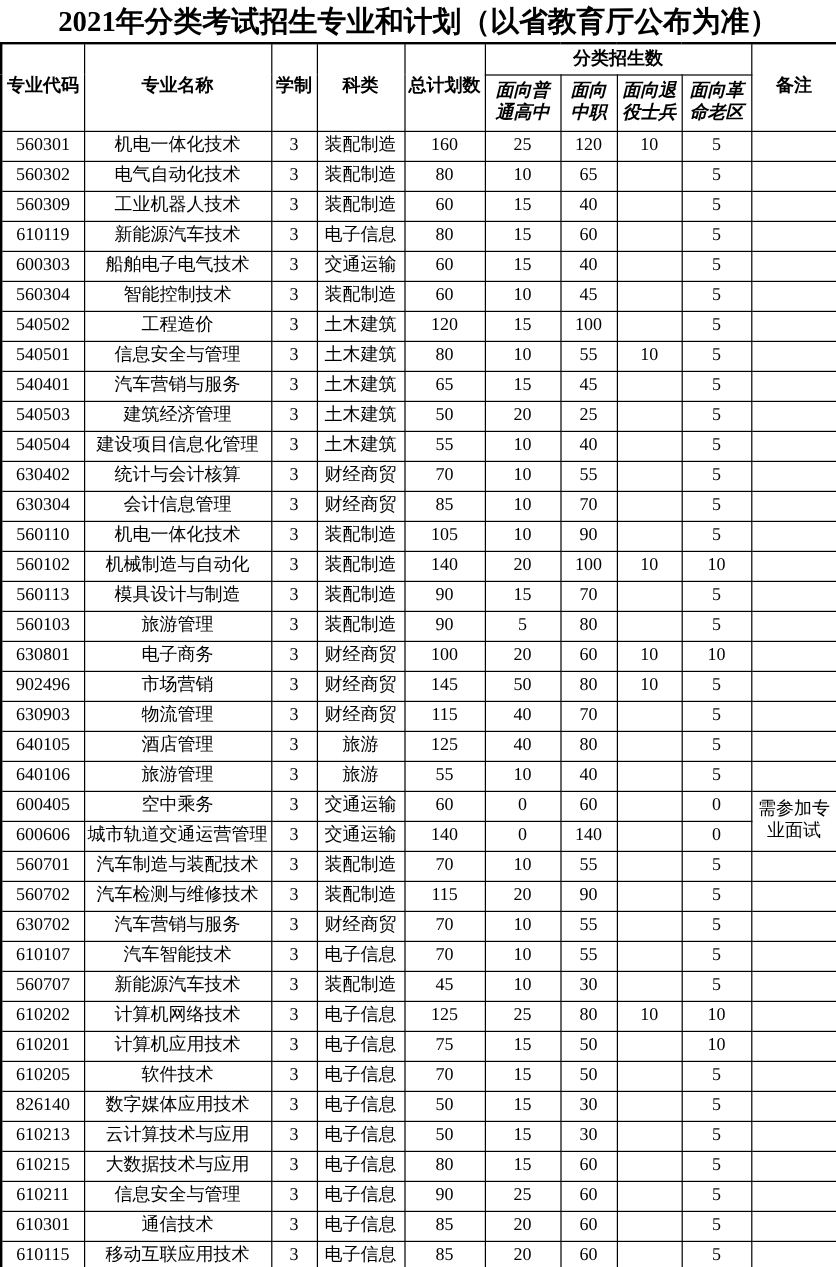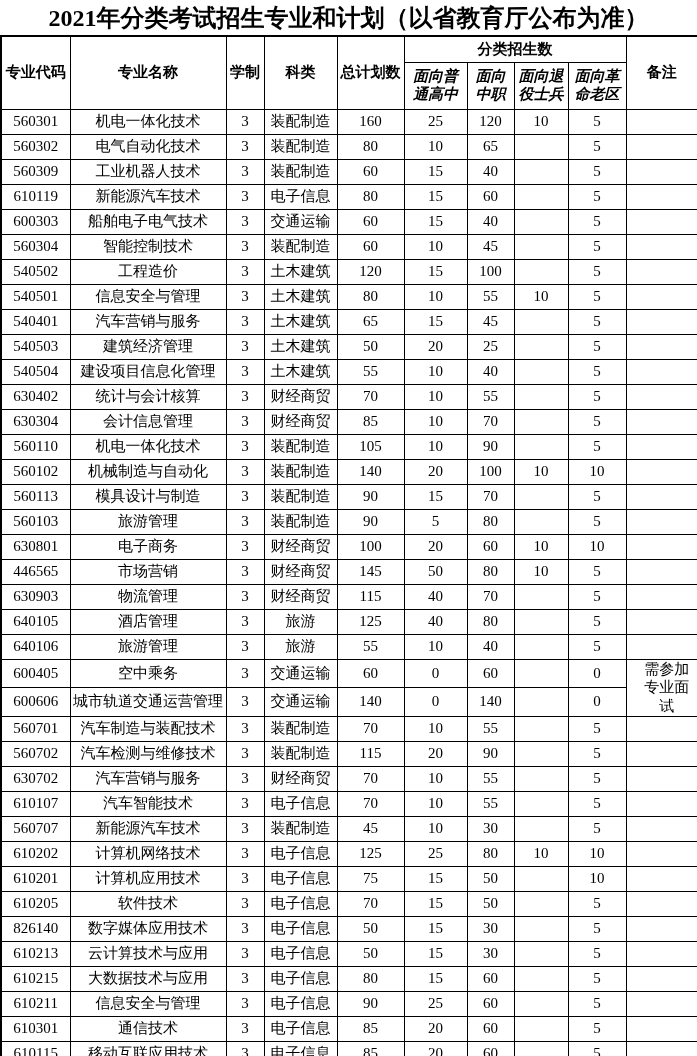--- a/index.html
+++ b/index.html
@@ -46,21 +46,20 @@
   }
   thead tr.group-row { height: 26px; }
   thead tr.sub-row   { height: 47px; }
   thead tr.sub-row th { font-size: 15px; font-style: italic; }
   tbody tr { height: 25px; }
   tbody td { white-space: nowrap; }
   tbody td.cell-remark {
     white-space: normal;
     line-height: 1.25;
     font-size: 15px;
-    padding-left: 12px;
   }
 </style>
 </head>
 <body>
 
 <div class="title">2021年分类考试招生专业和计划（以省教育厅公布为准）</div>
 
 <table class="plan">
   <colgroup>
     <col style="width:69px">
@@ -306,21 +305,21 @@
         <td>3</td>
         <td>财经商贸</td>
         <td>100</td>
         <td>20</td>
         <td>60</td>
         <td>10</td>
         <td>10</td>
         <td class="cell-remark"></td>
       </tr>
       <tr>
-        <td>446565</td>
+        <td>902496</td>
         <td>市场营销</td>
         <td>3</td>
         <td>财经商贸</td>
         <td>145</td>
         <td>50</td>
         <td>80</td>
         <td>10</td>
         <td>5</td>
         <td class="cell-remark"></td>
       </tr>

